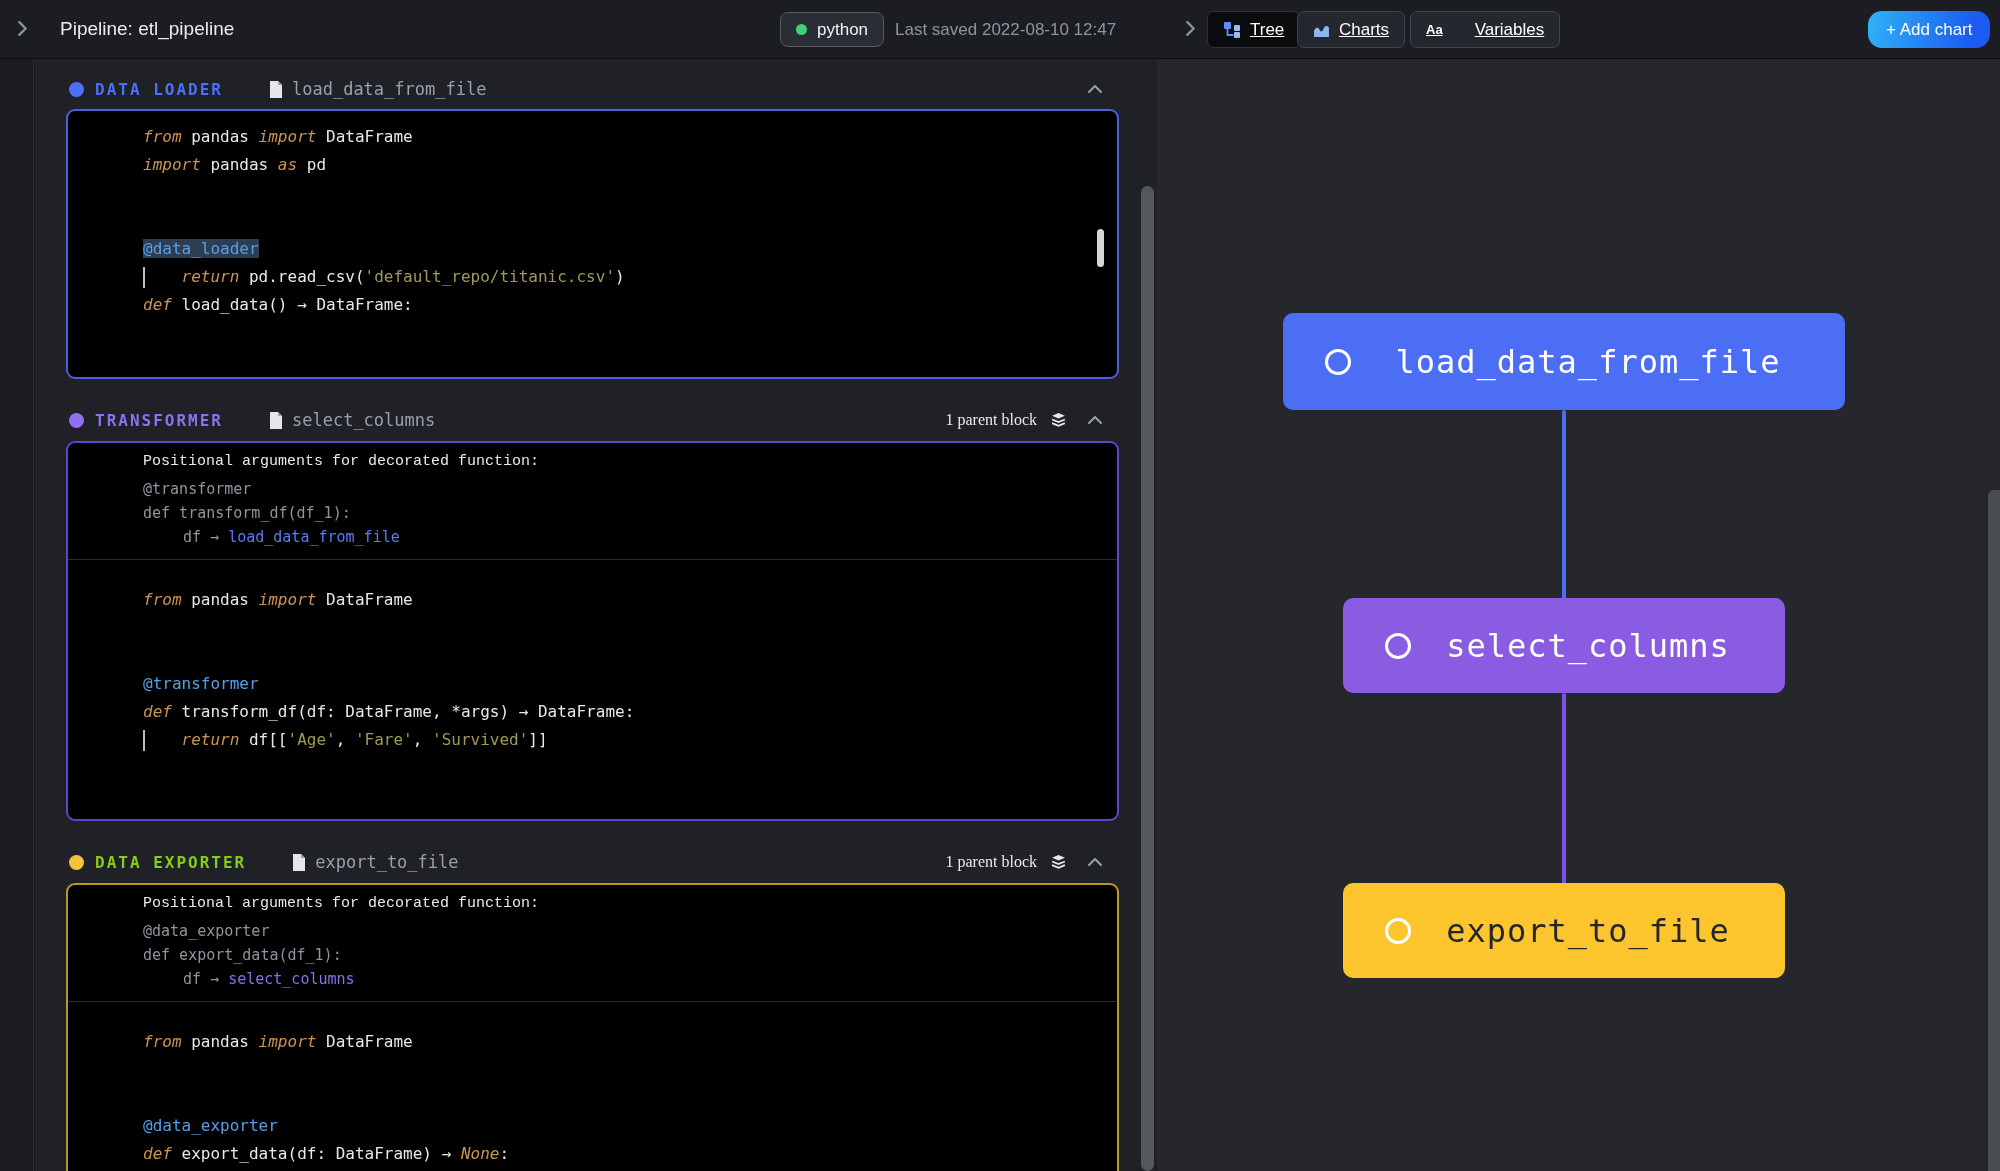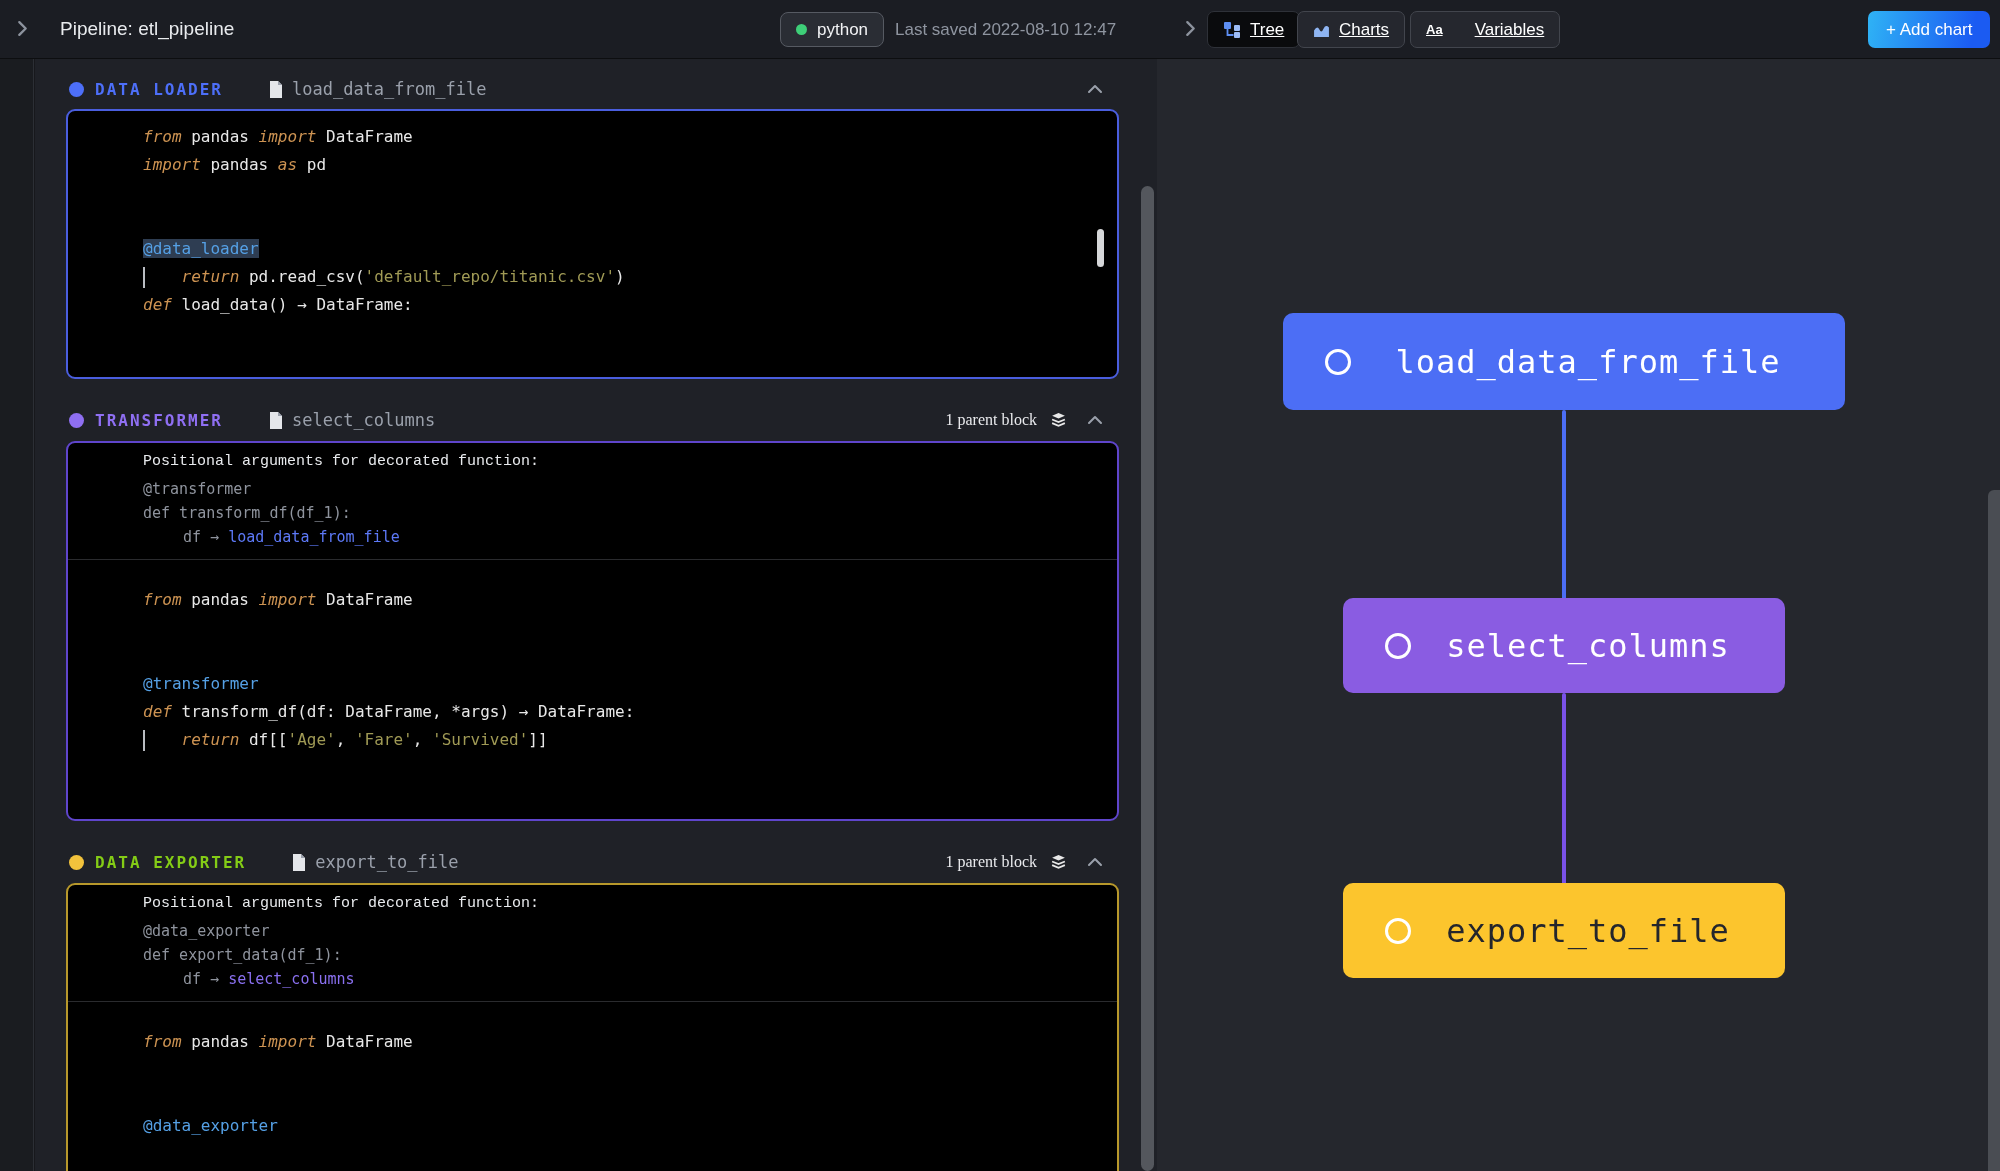--- a/index.html
+++ b/index.html
@@ -18,21 +18,21 @@
   .lang-badge span { color:#f2f3f5; font-size:17px; }
   .last-saved { position:absolute; left:895px; top:20px; font-size:17px; color:#8f95a0; }
 
   .tab { position:absolute; top:11px; height:37px; display:flex; align-items:center; gap:9px;
          padding:0 15px; border-radius:7px; background:#25272e; border:1px solid #42454d;
          color:#ffffff; font-size:17px; cursor:pointer;text-decoration:underline; }
   .tab.active { background:#0a0b0d; border-color:#2e3138; }
   .tab-tree { left:1207px; } .tab-charts { left:1297px; } .tab-variables { left:1410px;gap:32px; }
   .aa-glyph { font-size:13px; font-weight:bold; color:#fff; letter-spacing:0; }
   .add-chart { position:absolute; left:1868px; top:11px; height:37px; padding:15px 18px;
-               display:flex; align-items:center; border:none; border-radius:7px; color:#fff;
+               display:flex; align-items:center; border:none; border-radius:14px; color:#fff;
                font-size:17px; font-family:"Liberation Sans",sans-serif; cursor:pointer;
                background:linear-gradient(100deg,#2fb3f5 0%,#1b5bf2 85%); }
 
   
   .left-strip { position:absolute; left:0; top:59px; width:34px; height:1112px;
                 background:#1a1c20; border-right:1px solid #2c2f35; }
 
   
   .editor { position:absolute; left:35px; top:59px; width:1122px; height:1112px;
             background:#1f2127; overflow:hidden; }
@@ -252,20 +252,21 @@
           <div class="info-line">@data_exporter</div>
           <div class="info-line">def export_data(df_1):</div>
           <div class="info-line info-arg"><span>df → </span><span style="color: rgb(138, 112, 240);">select_columns</span></div>
         </div>
         <div class="info-divider"></div>
         <div class="code code-after-info">
             <div class="cline"><span class="tok-k">from</span><span class="tok-p"> pandas </span><span class="tok-k">import</span><span class="tok-p"> DataFrame</span></div>
             <div class="cline">&nbsp;</div>
             <div class="cline">&nbsp;</div>
             <div class="cline"><span class="tok-d">@data_exporter</span></div>
+            <div class="cline"><span class="tok-k">def</span><span class="tok-p"> export_data(df: DataFrame) → </span><span class="tok-k">None</span><span class="tok-p">:</span></div>
           </div>
       </div>
     </section>
 
     <div class="editor-scroll"></div>
   </main>
 
   <aside class="canvas">
     <div class="edge edge1" style="background: rgb(76, 110, 245);"></div>
     <div class="edge edge2" style="background: rgb(122, 82, 232);"></div>

